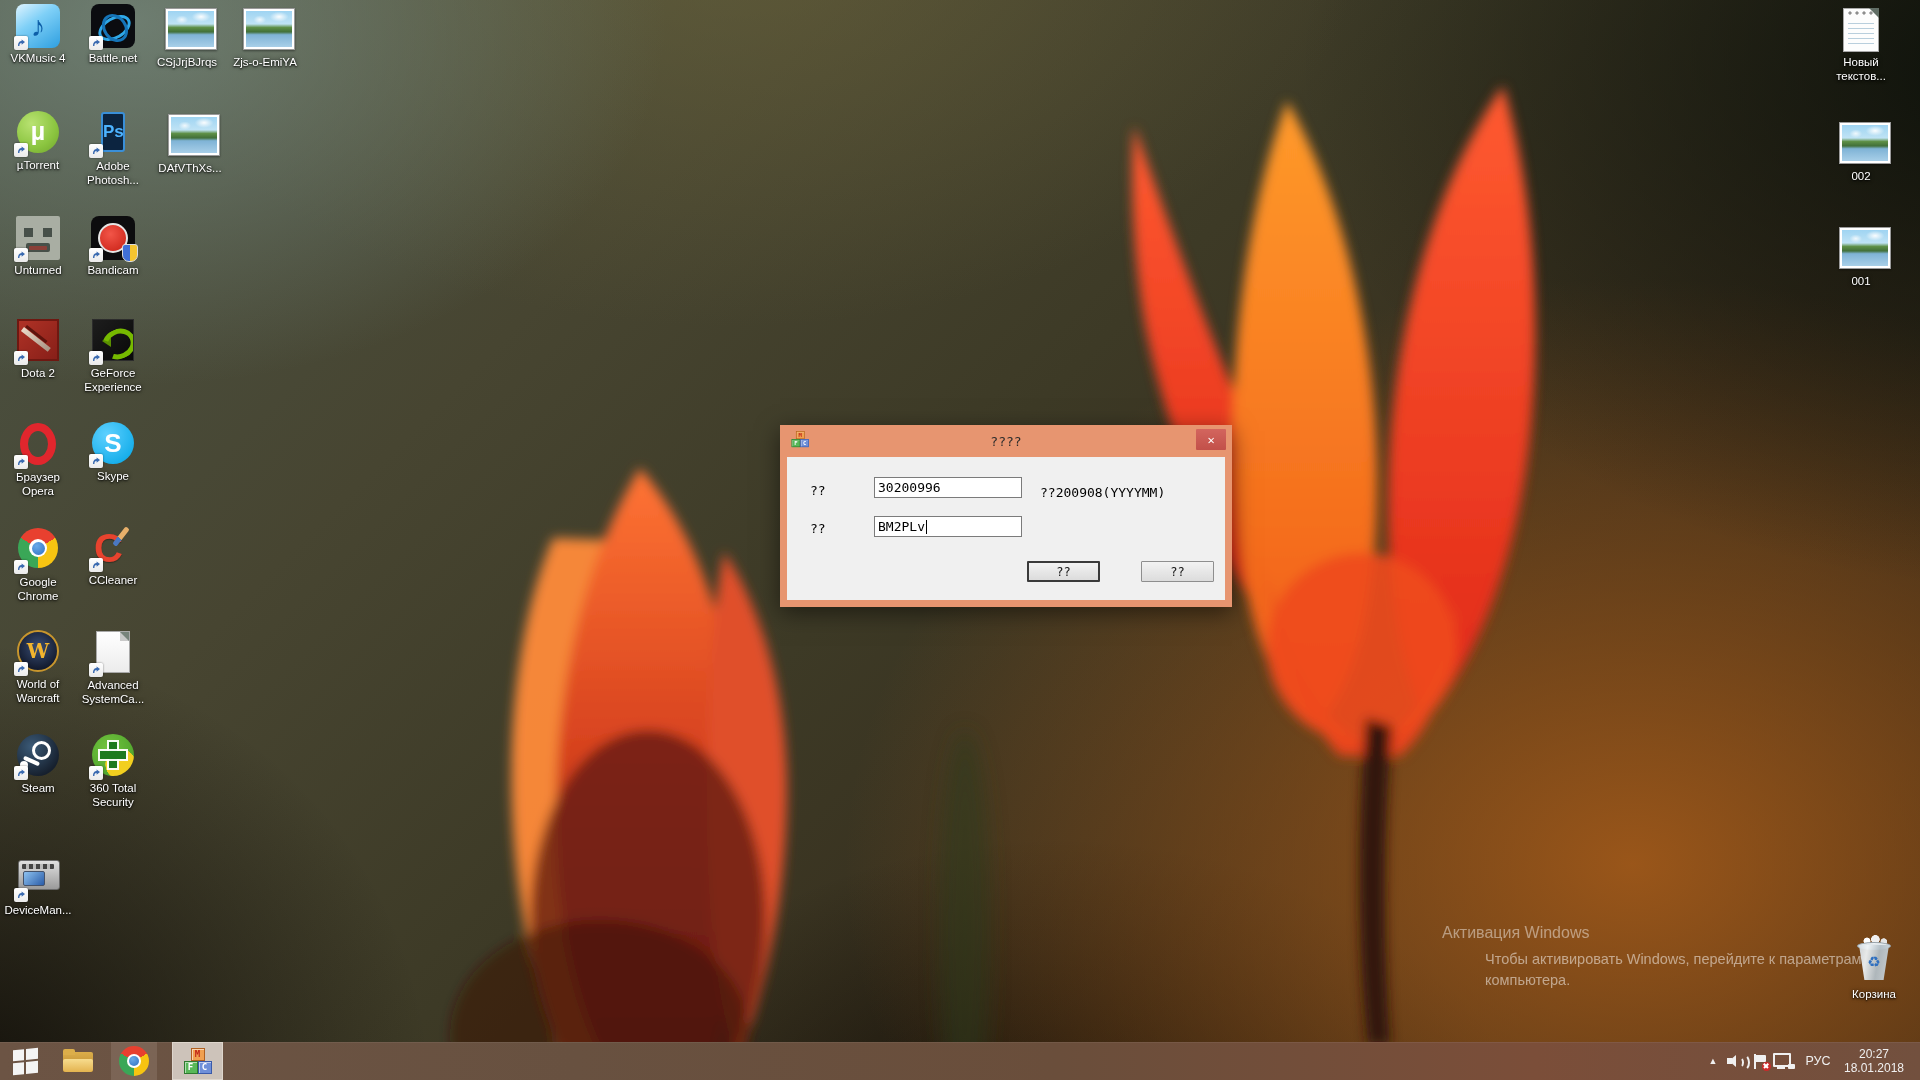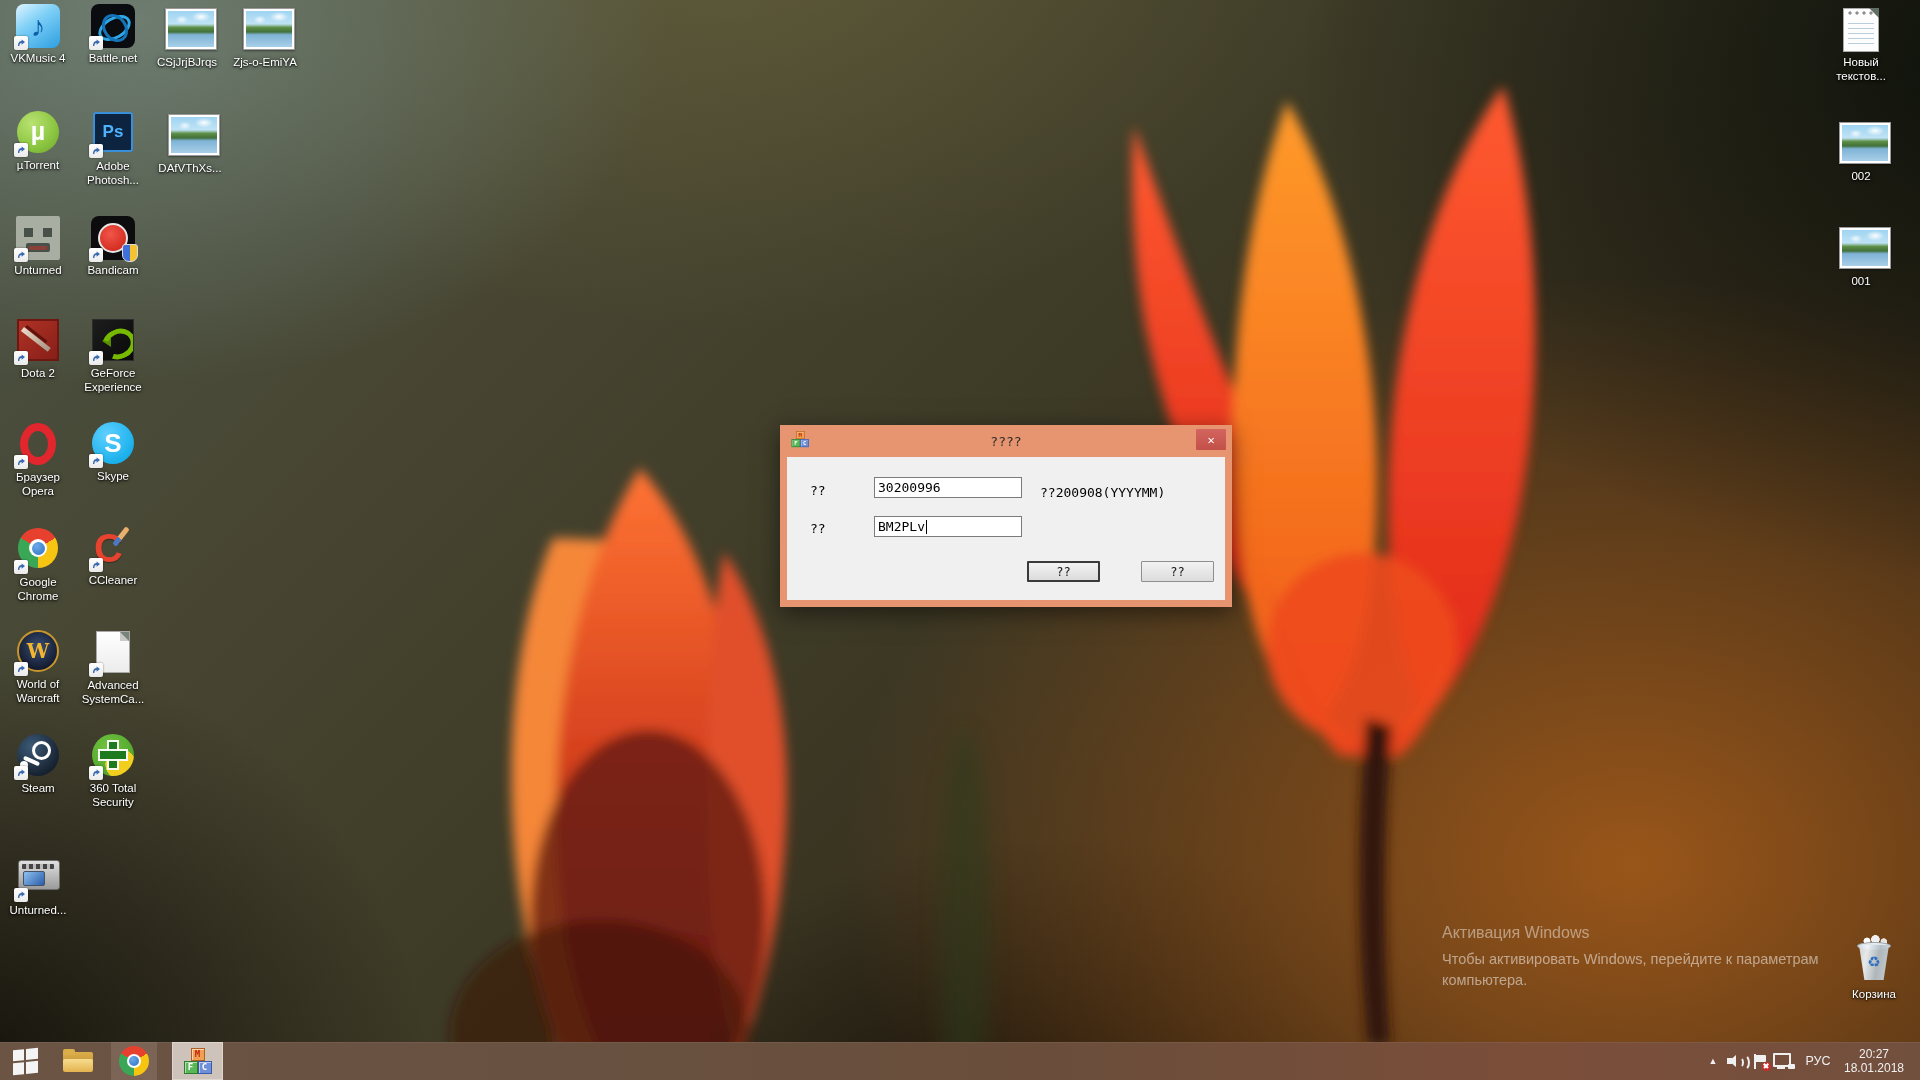--- a/index.html
+++ b/index.html
@@ -31,21 +31,21 @@
   .bnet i{position:absolute;left:6px;top:13px;width:29px;height:16px;border:3px solid #2fa8e8;border-radius:50%;transform:rotate(-30deg);}
   .bnet i.i2{left:9px;top:12px;width:24px;height:18px;border-color:#1574b8;transform:rotate(55deg);}
   .photo{width:46px;height:36px;margin:4px auto 0;background:#fff;border:1px solid #9a9a9a;box-shadow:0 1px 2px rgba(0,0,0,.4);padding:2px;position:relative;}
   .photo .pic{width:100%;height:100%;
     background:
       radial-gradient(13px 7px at 72% 16%, rgba(255,255,255,.95), rgba(255,255,255,0) 72%),
       radial-gradient(9px 6px at 30% 24%, rgba(255,255,255,.8), rgba(255,255,255,0) 70%),
       linear-gradient(180deg,#9fd4f2 0%,#bfe3f5 36%,#5d8f46 46%,#42703a 58%,#7fb3d6 66%,#a8cfe8 100%);}
   .utr{width:42px;height:42px;margin:1px auto 0;border-radius:50%;color:#fff;font-size:25px;line-height:40px;text-align:center;font-weight:bold;
        background:radial-gradient(circle at 35% 30%,#b9e272,#8bc540 60%,#6fa32c);}
-  .psq{width:40px;height:40px;margin:2px auto 0;background:#0c2440;border:2px solid #3a8fd8;border-radius:3px;box-sizing:border-box;
+  .psq{width:24px;height:40px;margin:2px auto 0;background:#0c2440;border:2px solid #3a8fd8;border-radius:3px;box-sizing:border-box;
        color:#4db3ff;font-weight:bold;font-size:17px;line-height:36px;text-align:center;}
   .unt{width:44px;height:44px;background:#a9aea3;border-radius:2px;position:relative;}
   .unt .e{position:absolute;top:12px;width:9px;height:9px;background:#475049;}
   .unt .e1{left:8px}.unt .e2{right:8px}
   .unt .mo{position:absolute;left:10px;bottom:8px;width:24px;height:9px;background:#475049;border-radius:2px;}
   .unt .mi{position:absolute;left:13px;bottom:10px;width:18px;height:4px;background:#8a4038;border-radius:1px;}
   .ban{width:44px;height:44px;background:#0c0c0e;border-radius:8px;position:relative;}
   .ban .ring{position:absolute;left:7px;top:7px;width:26px;height:26px;border-radius:50%;border:2px solid #e6e6e6;
              background:radial-gradient(circle at 40% 35%,#f25548,#c81f14);}
   .ban .sh{position:absolute;right:-3px;bottom:-2px;width:14px;height:16px;border-radius:3px 3px 7px 7px;
@@ -124,21 +124,21 @@
   
   .mfc{position:relative;width:30px;height:27px;display:block;}
   .mfc .bm{position:absolute;width:14px;height:13px;box-sizing:border-box;display:flex;align-items:center;justify-content:center;
            font:bold 9px "DejaVu Sans Mono",monospace;box-shadow:inset 1px 1px 0 rgba(255,255,255,.55);}
   .mfc .m{left:8px;top:0;background:#f0a050;border:1px solid #b06020;color:#c22718;}
   .mfc .f{left:1px;top:13px;background:#58b858;border:1px solid #2f7a2f;color:#fff;}
   .mfc .c{left:15px;top:13px;background:#6f8fd8;border:1px solid #3a5aaa;color:#fff;}
   
   .wm{position:absolute;left:1442px;top:924px;z-index:6;}
   .wm .t{font-size:16px;color:rgba(255,255,255,.45);}
-  .wm .b{margin-top:7px;font-size:14.5px;line-height:21px;color:rgba(255,255,255,.5);white-space:pre-line;}
+  .wm .b{margin-top:7px;font-size:14.5px;line-height:21px;color:rgba(255,255,255,.5);white-space:pre-line;margin-left:43px;}
   .winver{position:absolute;right:8px;top:994px;text-align:right;z-index:7;color:rgba(255,255,255,.92);text-shadow:0 1px 2px rgba(0,0,0,.4);}
   .winver .e{font-size:17px;}
   .winver .bd{font-size:16px;margin-top:7px;}
   
   .taskbar{position:absolute;left:0;bottom:0;width:1920px;height:38px;z-index:60;
      background:linear-gradient(90deg,#6c5444 0%,#685140 30%,#6a4e3b 55%,#7b4e39 80%,#72503e 100%);
      box-shadow:inset 0 1px 0 rgba(255,255,255,.06);}
   .tb-btn{position:absolute;top:0;height:38px;display:flex;align-items:center;justify-content:center;}
   .tb-tile{background:rgba(240,230,220,.12);}
   .tb-active{background:#cdc3ba;border:1px solid #ded6cd;box-sizing:border-box;}
@@ -462,21 +462,21 @@
           <span class="body"></span>
           <span class="strip"></span>
           <span class="scr"></span>
         </div>
       <span class="sc">
           <svg viewBox="0 0 10 10">
             <path d="M2 8 C2 4.2 4 3.2 5.6 3.1 L5.6 1.4 L9 4.1 L5.6 6.8 L5.6 5 C4.4 5 3.4 5.6 3.4 8 Z" fill="#3a6ab0"></path>
           </svg>
         </span>
       </div>
-    <div class="lbl">Unturned...</div>
+    <div class="lbl">DeviceMan...</div>
   </div>
 
   <div class="cell" style="left:1823px;top:8px">
     <div class="art">
         <div class="note">
           <div class="spiral"></div>
           <div class="lines"></div>
         </div>
       </div>
     <div class="lbl">Новый

